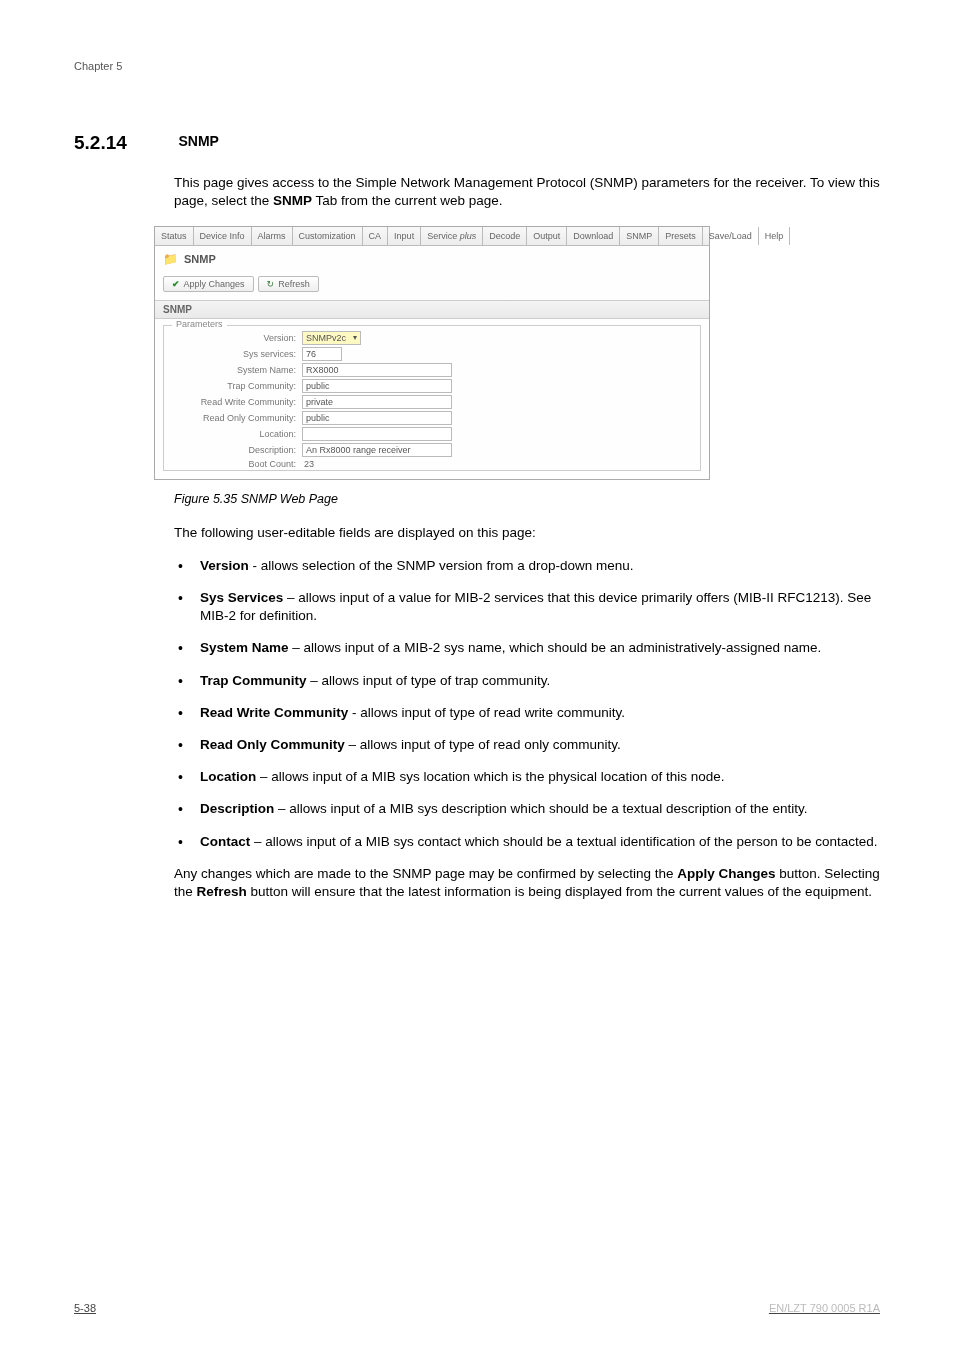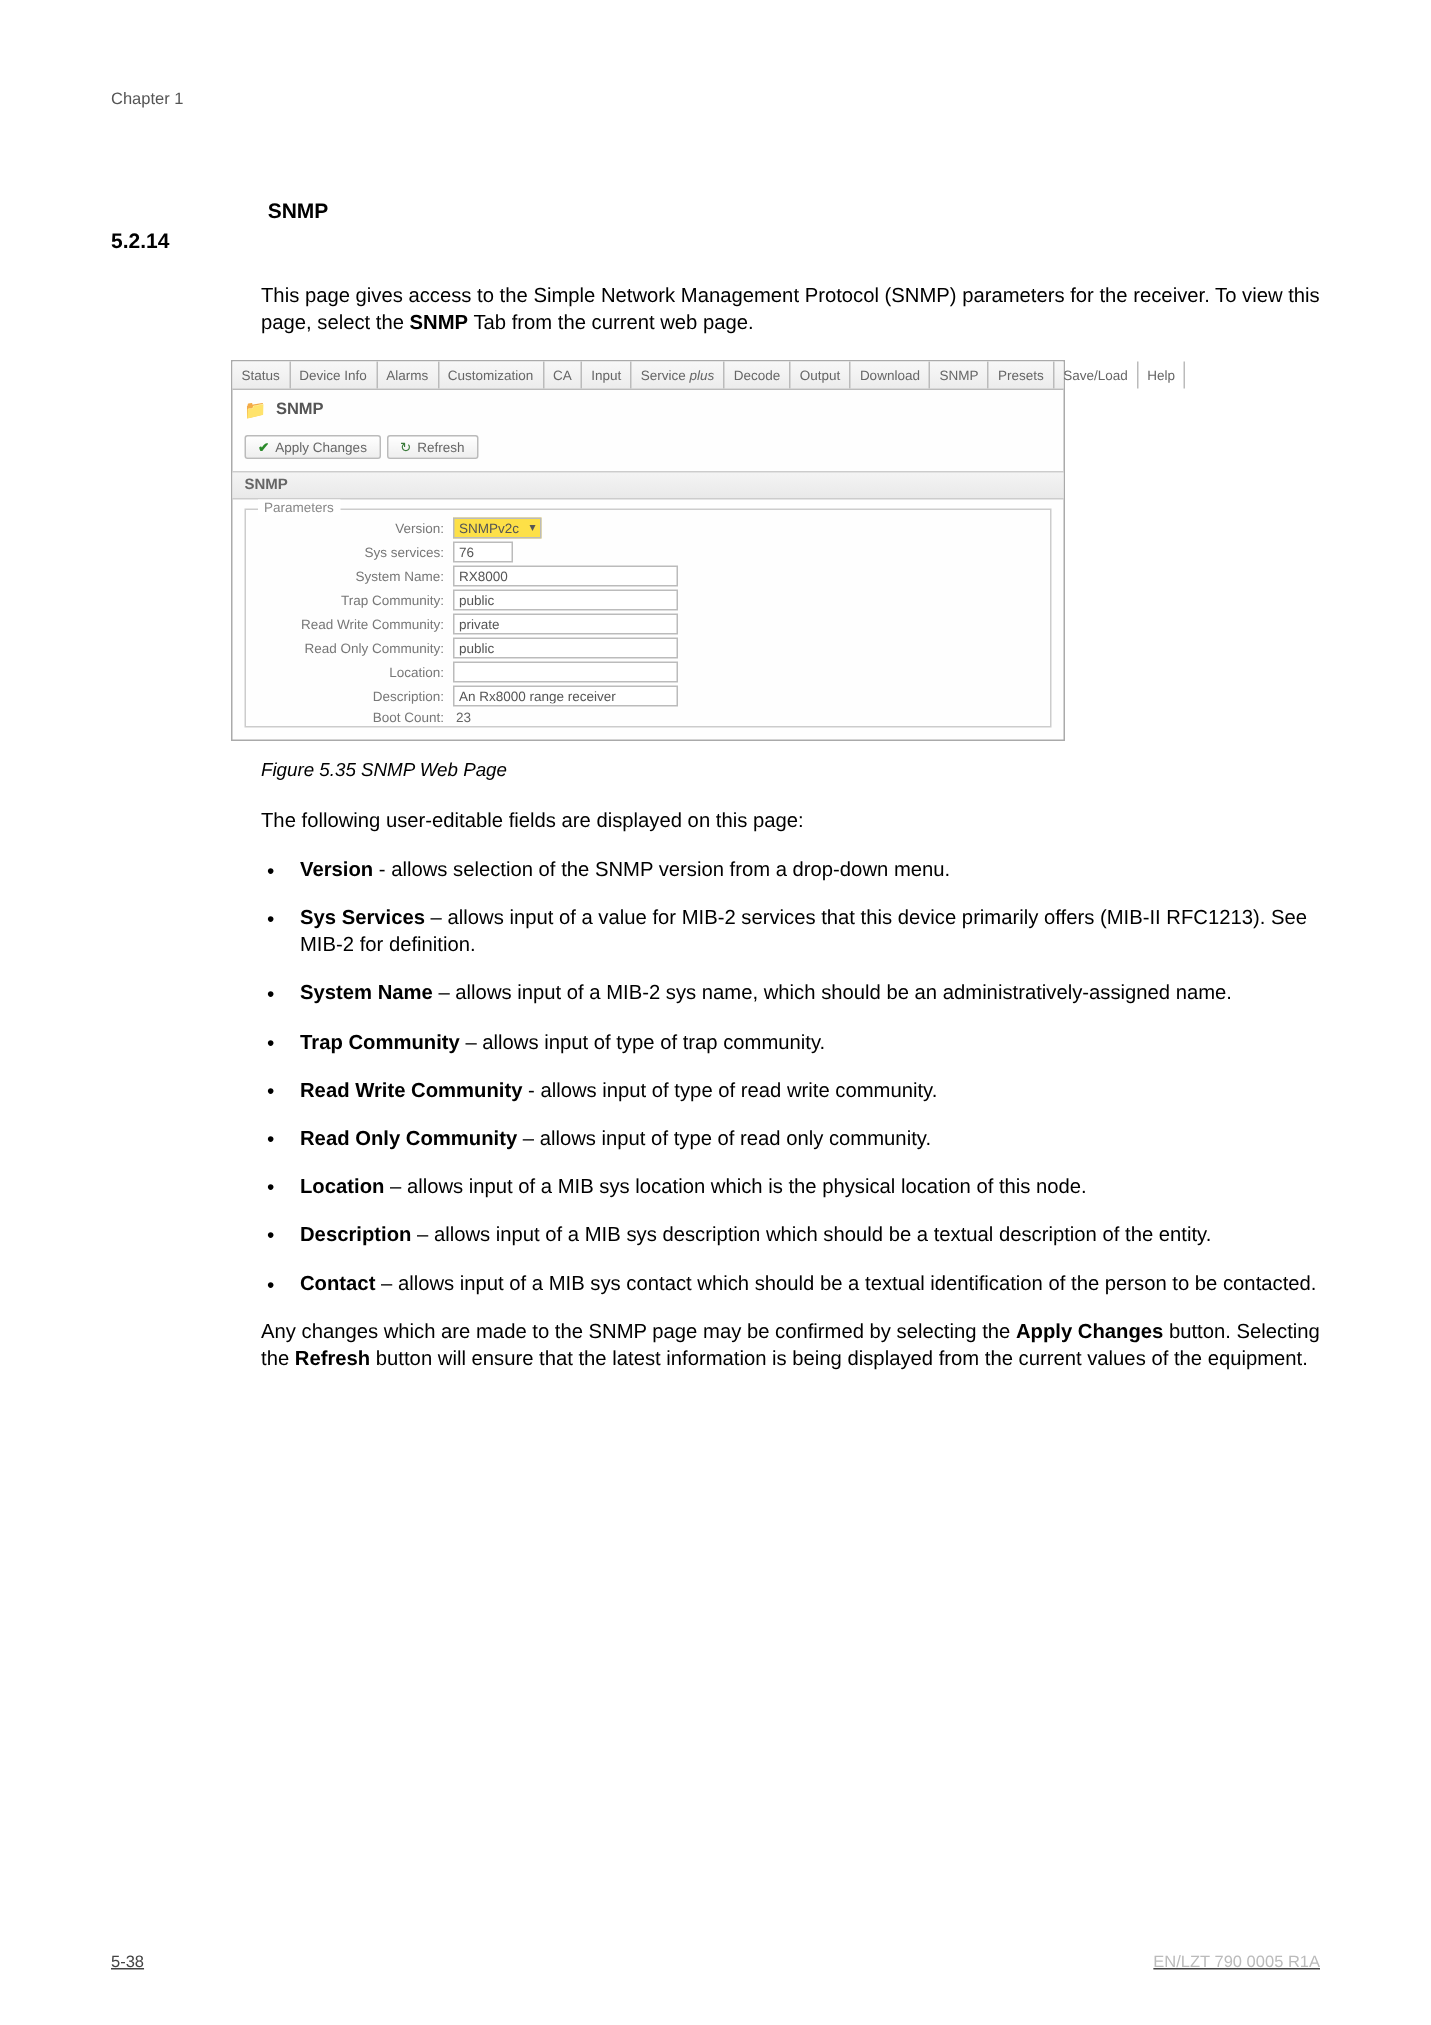--- a/index.html
+++ b/index.html
@@ -13,26 +13,25 @@
   }
   .page {
     padding: 60px 74px 40px 74px;
   }
   .chapter {
     font-size: 11px;
     color: #555;
     margin-bottom: 60px;
   }
   .hnum {
-    font-size: 14px;
+    font-size: 19px;
     font-weight: bold;
     display: inline-block;
     width: 100px;
     vertical-align: top;
-    margin-top: 20px;
   }
   .htitle {
     font-size: 14px;
     font-weight: bold;
     display: inline-block;
   }
   .intro {
     font-size: 13.5px;
     line-height: 1.35;
     margin: 20px 0 16px 100px;
@@ -128,21 +127,21 @@
     padding: 1px 3px;
     width: 150px;
     color: #555;
     background: #fff;
   }
   .ss-select {
     border: 1px solid #bbb;
     font-size: 9px;
     padding: 1px 14px 1px 3px;
     color: #555;
-    background: #fde047;
+    background: #fef9c3;
     position: relative;
   }
   .ss-select::after {
     content: "▾";
     position: absolute;
     right: 3px;
     top: 1px;
     font-size: 8px;
     color: #555;
   }
@@ -184,21 +183,21 @@
     font-size: 11px;
     color: #444;
     text-decoration: underline;
   }
   .footer .right { color: #bbb; text-align: center; }
 </style>
 </head>
 <body>
 
 <div class="page">
-  <div class="chapter">Chapter 1</div>
+  <div class="chapter">Chapter 5</div>
 
   <div>
     <span class="hnum">5.2.14</span>
     <span class="htitle">SNMP</span>
   </div>
 
   <p class="intro">
     <span>This page gives access to the Simple Network Management Protocol (SNMP) parameters for the receiver. To view this page, select the </span><b>SNMP</b><span> Tab from the current web page.</span>
   </p>
 

